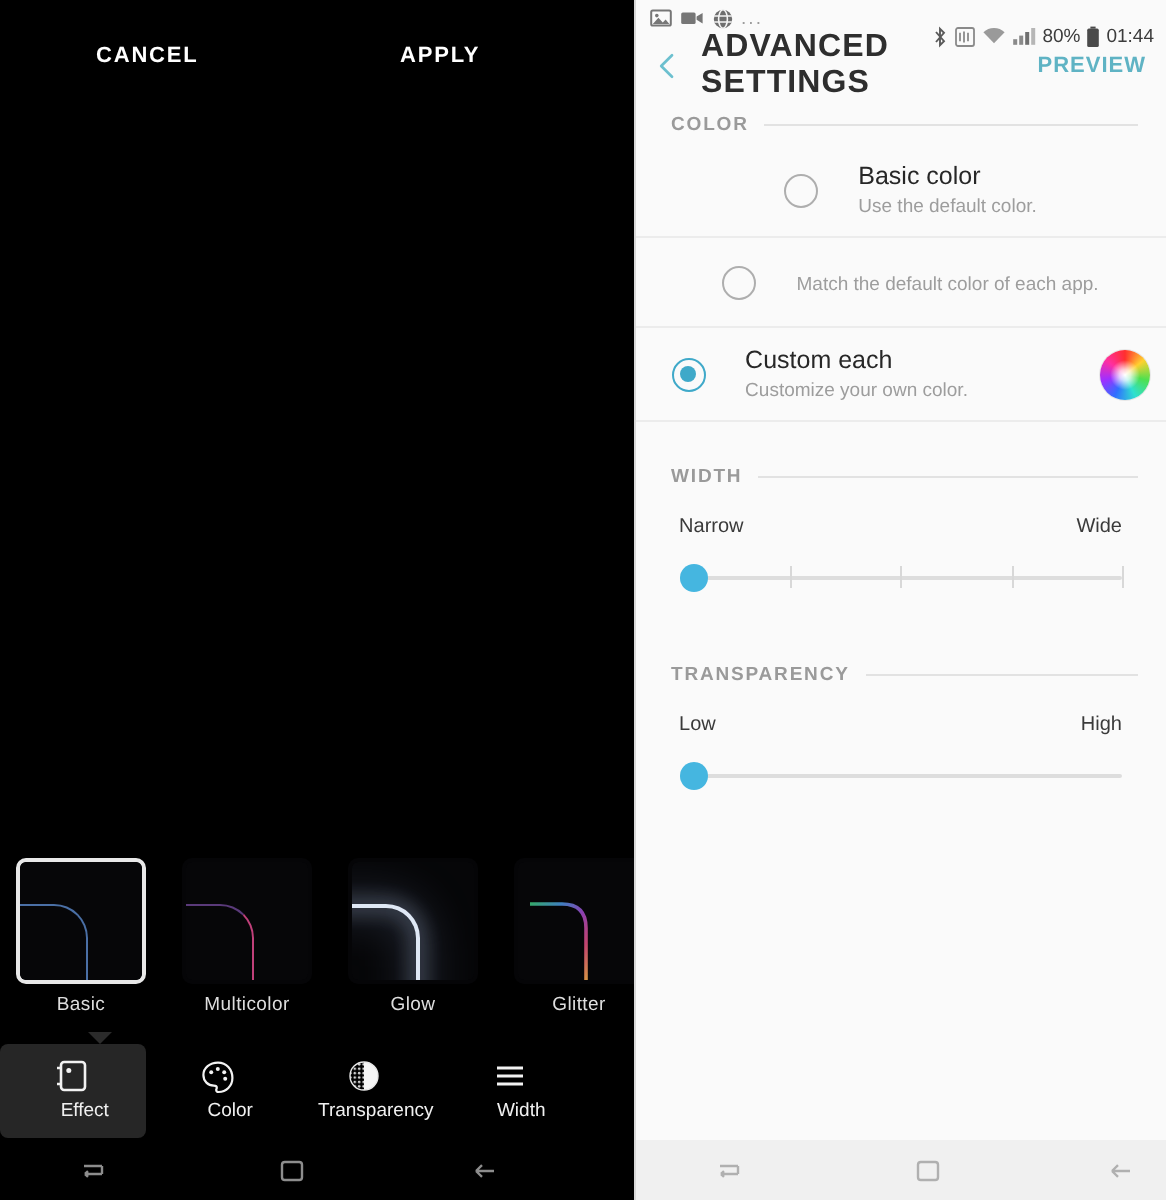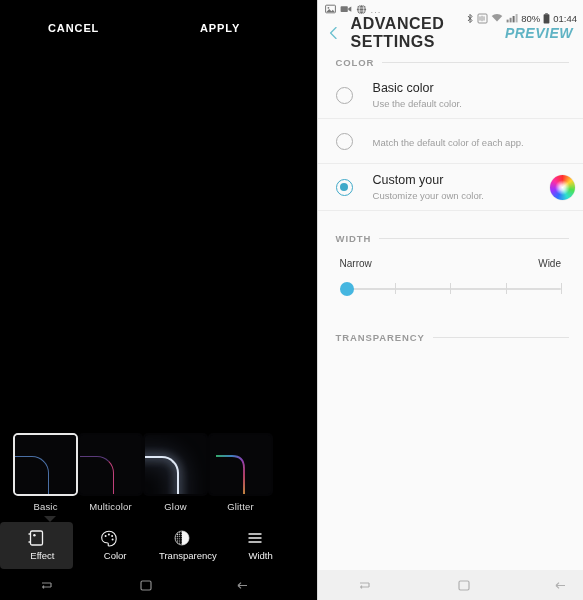--- a/index.html
+++ b/index.html
@@ -30,22 +30,22 @@
   .btn-apply { left: 200px; }
 
   .preview-area {
     position: absolute; top: 62px; left: 0; width: 291px; height: 355px;
     background: #000;
   }
 
   
   .thumbs {
     position: absolute; top: 424px; left: 0; width: 291px; height: 88px;
-    display: flex; align-items: flex-end;
-    padding-left: 13px; gap: 0;
+    display: flex; align-items: center;
+    padding-left: 8px; gap: 18px;
   }
   .thumb-wrap { width: 65px; }
   .thumb {
     position: relative;
     width: 65px; height: 63px;
     border-radius: 5px;
     background: #050507;
     overflow: hidden;
     border: 2px solid transparent;
   }
@@ -128,39 +128,40 @@
     height: 30px; display: flex; align-items: center;
     padding: 0 10px 0 8px; background: #fafafa;
   }
   .back-chevron { width: 16px; height: 16px; position: relative; }
   .appbar-title {
     margin-left: 9px;
     font-size: 16px; font-weight: bold; color: #2e2e2e; letter-spacing: .55px;
   }
   .preview-link {
     margin-left: auto;
-    font-size: 14px; font-weight: bold; color: #5fb3c4; letter-spacing: .5px; font-style: italic;
+    font-size: 11px; font-weight: bold; color: #5fb3c4; letter-spacing: .5px;
   }
 
   .section-head {
     display: flex; align-items: center; gap: 8px;
     padding: 9px 14px 4px 18px;
   }
   .section-title {
     font-size: 9.5px; font-weight: bold; color: #9a9a9a; letter-spacing: .9px;
     white-space: nowrap;
   }
   .section-rule { flex: 1; height: 1px; background: #e2e2e2; }
 
   .opt-row {
     display: flex; align-items: center;
     padding: 9px 8px 9px 18px;
     min-height: 45px;
     border-bottom: 1px solid #ececec;
     background: #fafafa;
+    justify-content: center;
   }
   .opt-row:last-of-type { border-bottom: 0; }
   .radio {
     width: 17px; height: 17px; border-radius: 50%;
     border: 1.4px solid #aeaeae; flex: 0 0 auto;
     position: relative;
   }
   .radio.on { border-color: #3fa9c9; }
   .radio.on::after {
     content: ""; position: absolute;
@@ -417,21 +418,21 @@
     <div class="opt-row">
       <span class="radio"></span>
       <span class="opt-text">
         <div class="opt-sub">Match the default color of each app.</div>
       </span>
     </div>
 
     <div class="opt-row">
       <span class="radio on"></span>
       <span class="opt-text">
-        <div class="opt-title">Custom your</div>
+        <div class="opt-title">Custom each</div>
         <div class="opt-sub">Customize your own color.</div>
       </span>
       <span class="color-wheel"></span>
     </div>
 
     <div class="section-head" style="padding-top:22px;">
       <span class="section-title">WIDTH</span>
       <span class="section-rule"></span>
     </div>
 
@@ -448,20 +449,30 @@
         <span class="tick" style="left:100%"></span>
         <span class="thumb-dot" style="left:0%"></span>
       </div>
     </div>
 
     <div class="section-head" style="padding-top:30px;">
       <span class="section-title">TRANSPARENCY</span>
       <span class="section-rule"></span>
     </div>
 
+    <div class="slider-block">
+      <div class="slider-labels">
+        <span>Low</span>
+        <span>High</span>
+      </div>
+      <div class="slider">
+        <span class="track"></span>
+        <span class="thumb-dot" style="left:0%"></span>
+      </div>
+    </div>
 
     <div class="right-navbar">
       <span class="nav-ico">
         <svg width="15" height="13" viewBox="0 0 15 13">
           <path d="M1 4 H10 M10 4 V8 M10 8 H1.5 M1.5 8 L3 6.6 M1.5 8 L3 9.4" stroke="#b0b0b0" stroke-width="1.2" fill="none"></path>
         </svg>
       </span>
       <span class="nav-ico">
         <svg width="14" height="13" viewBox="0 0 14 13">
           <rect x="2" y="2" width="10" height="9" rx="1.4" fill="none" stroke="#b0b0b0" stroke-width="1.2"></rect>

